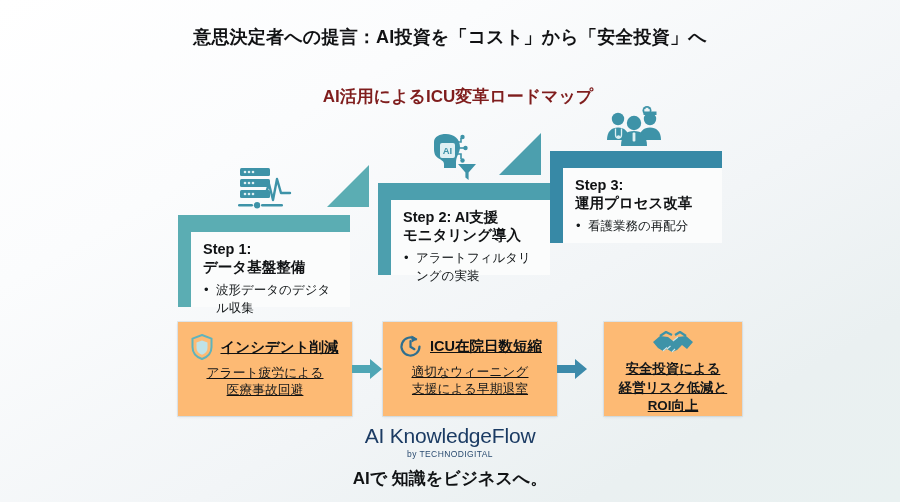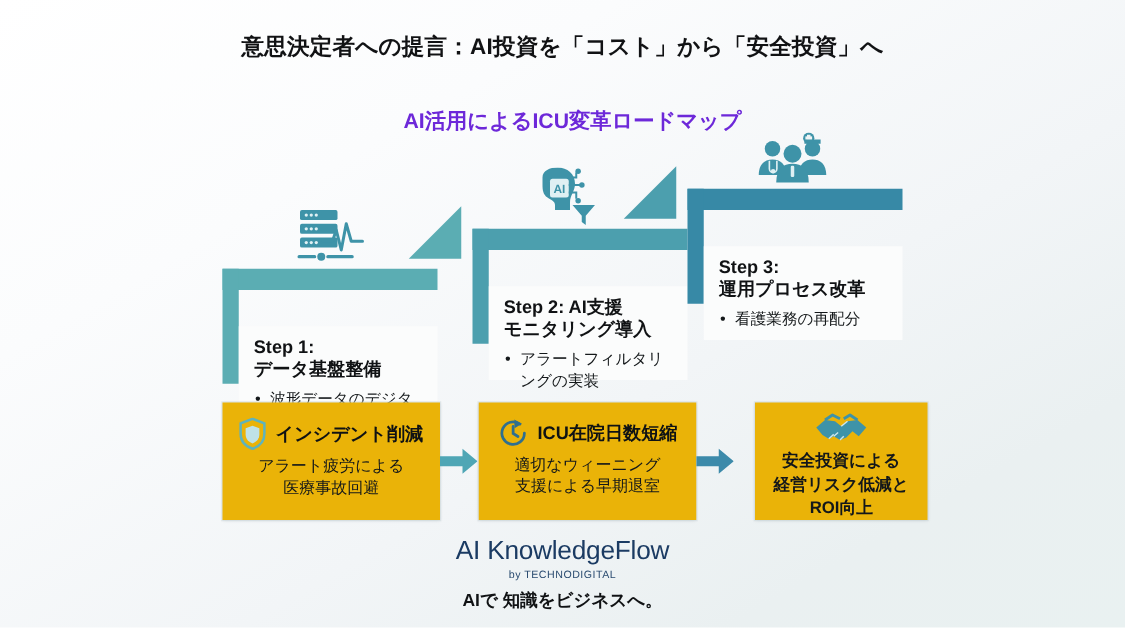--- a/index.html
+++ b/index.html
@@ -32,21 +32,21 @@
     letter-spacing: 0.2px;
     color: #111214;
   }
   .subtitle {
     position: absolute;
     left: 0; right: 0;
     top: 85px;
     text-align: center;
     font-size: 17px;
     font-weight: 700;
-    color: #6d28d9;
+    color: #7f1d1d;
     padding-left: 16px;
   }
 
   
   .step {
     position: absolute;
   }
   .step-bar {
     position: absolute;
     left: 0;
@@ -59,21 +59,20 @@
     top: 0;
     width: 13px;
   }
   .step-body {
     position: absolute;
     left: 13px;
     top: 17px;
     background: #fbfcfc;
     padding: 8px 10px 10px 12px;
     box-sizing: border-box;
-    margin-top: 29px;
   }
   .step-title {
     font-size: 14.5px;
     font-weight: 700;
     line-height: 1.25;
     color: #101214;
     white-space: pre-line;
   }
   .step-bullets {
     margin: 6px 0 0 0;
@@ -103,24 +102,25 @@
   }
 
   
   .step-icon {
     position: absolute;
   }
 
   
   .card {
     position: absolute;
-    background: #eab308;
+    background: #fdba74;
     box-shadow: 0 1px 3px rgba(30,50,60,0.10), 0 0 0 1px rgba(210,220,224,0.55);
     box-sizing: border-box;
     padding: 12px 10px;
+    text-decoration: underline;
   }
   .card-head {
     display: flex;
     align-items: center;
     justify-content: center;
     gap: 7px;
   }
   .card-title {
     font-size: 14.5px;
     font-weight: 700;
@@ -164,21 +164,21 @@
   }
   .brand-sub {
     margin-top: 1px;
     font-size: 8.5px;
     font-weight: 400;
     color: #2a4b70;
     letter-spacing: 0.4px;
   }
   .tagline {
     margin-top: 8px;
-    font-size: 14px;
+    font-size: 17px;
     font-weight: 700;
     color: #101214;
   }
 </style>
 </head>
 <body>
 
 <div class="slide">
 
   <div class="title">意思決定者への提言：AI投資を「コスト」から「安全投資」へ</div>

